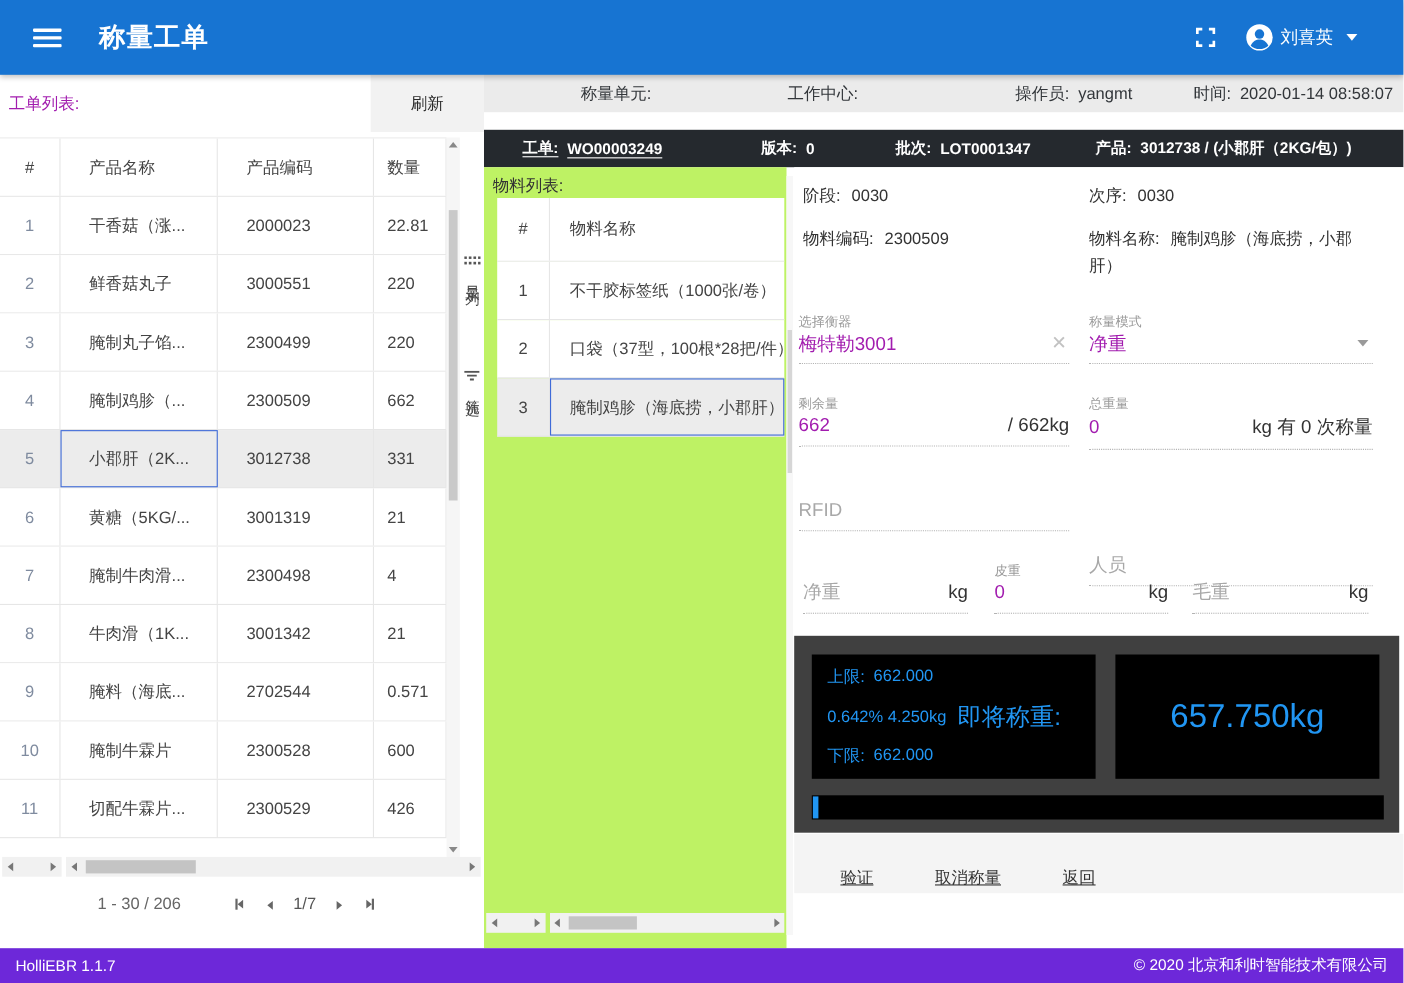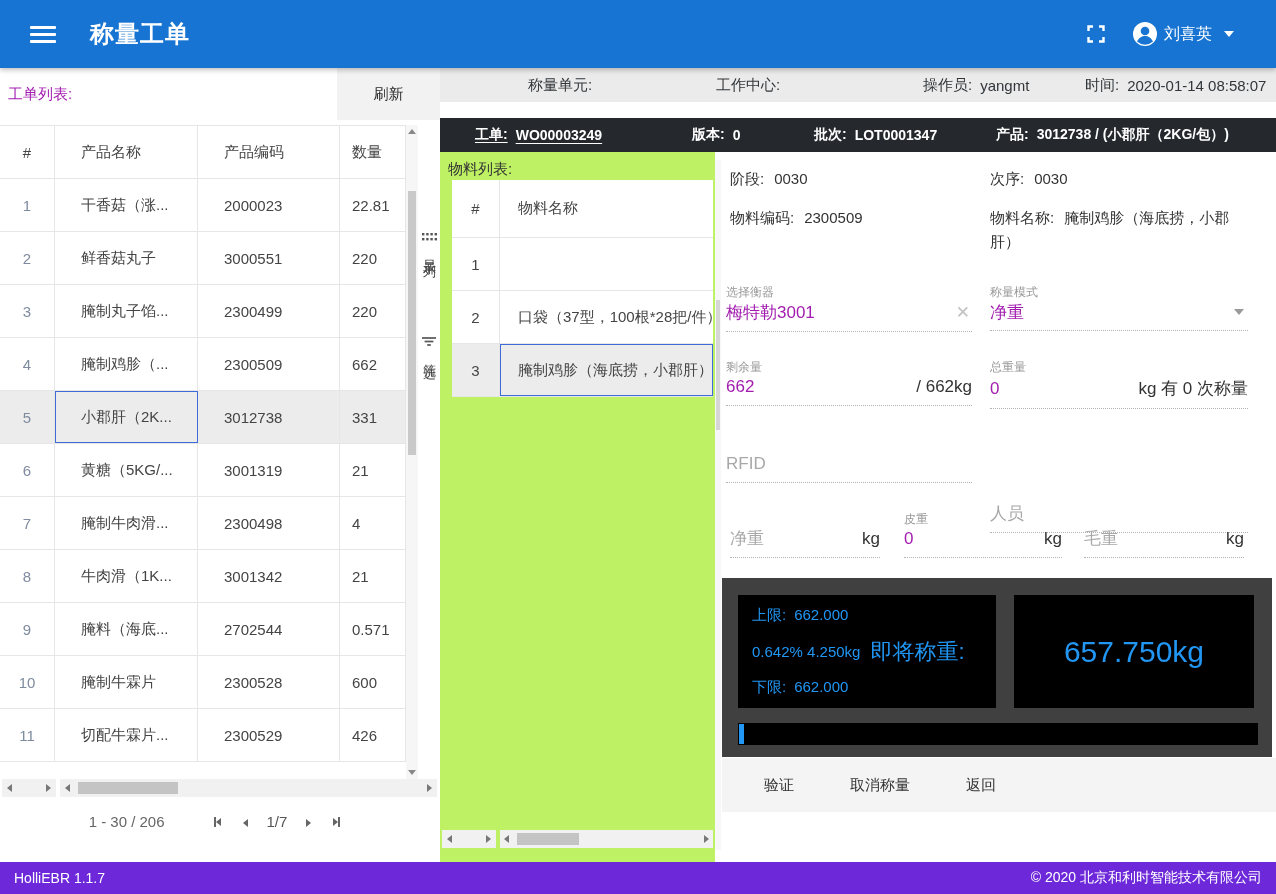--- a/index.html
+++ b/index.html
@@ -131,21 +131,21 @@
   .wm{display:flex;align-items:center;gap:10px;}
   .tol{font-size:15px;}
   .pending{font-size:22px;}
   .wd-right{position:absolute;left:292px;top:17px;width:240px;height:113px;background:#000;color:#2196f3;
     display:flex;align-items:center;justify-content:center;font-size:30px;}
   .wprog{position:absolute;left:16px;top:145px;width:520px;height:22px;background:#000;}
   .wthumb{position:absolute;left:1px;top:1px;width:5px;height:20px;background:#2196f3;}
 
   
   .actionbar{position:absolute;left:0;top:606px;width:100%;height:54px;background:#f4f4f4;
-    display:flex;align-items:center;gap:52px;padding-left:40px;}
+    display:flex;align-items:flex-end;gap:52px;padding-left:40px;text-decoration:underline;}
   .act-btn{background:none;border:0;font-family:inherit;font-size:15px;color:#333;cursor:pointer;padding:4px 2px;}
 </style>
 </head>
 <body>
 
 <div class="appbar">
   <button class="hamburger">
       <i></i>
       <i></i>
       <i></i>
@@ -355,20 +355,21 @@
 
 <div class="material-panel">
   <span class="mat-title">物料列表:</span>
   <div class="mat-table">
     <div class="mrow mhead">
       <div class="mc mc1">#</div>
       <div class="mc mc2">物料名称</div>
     </div>
     <div class="mrow">
       <div class="mc mc1 idx">1</div>
+      <div class="mc mc2">不干胶标签纸（1000张/卷）</div>
     </div>
     <div class="mrow">
       <div class="mc mc1 idx">2</div>
       <div class="mc mc2">口袋（37型，100根*28把/件）</div>
     </div>
     <div class="mrow sel">
       <div class="mc mc1 idx">3</div>
       <div class="mc mc2 focus">腌制鸡胗（海底捞，小郡肝）</div>
     </div>
   </div>

